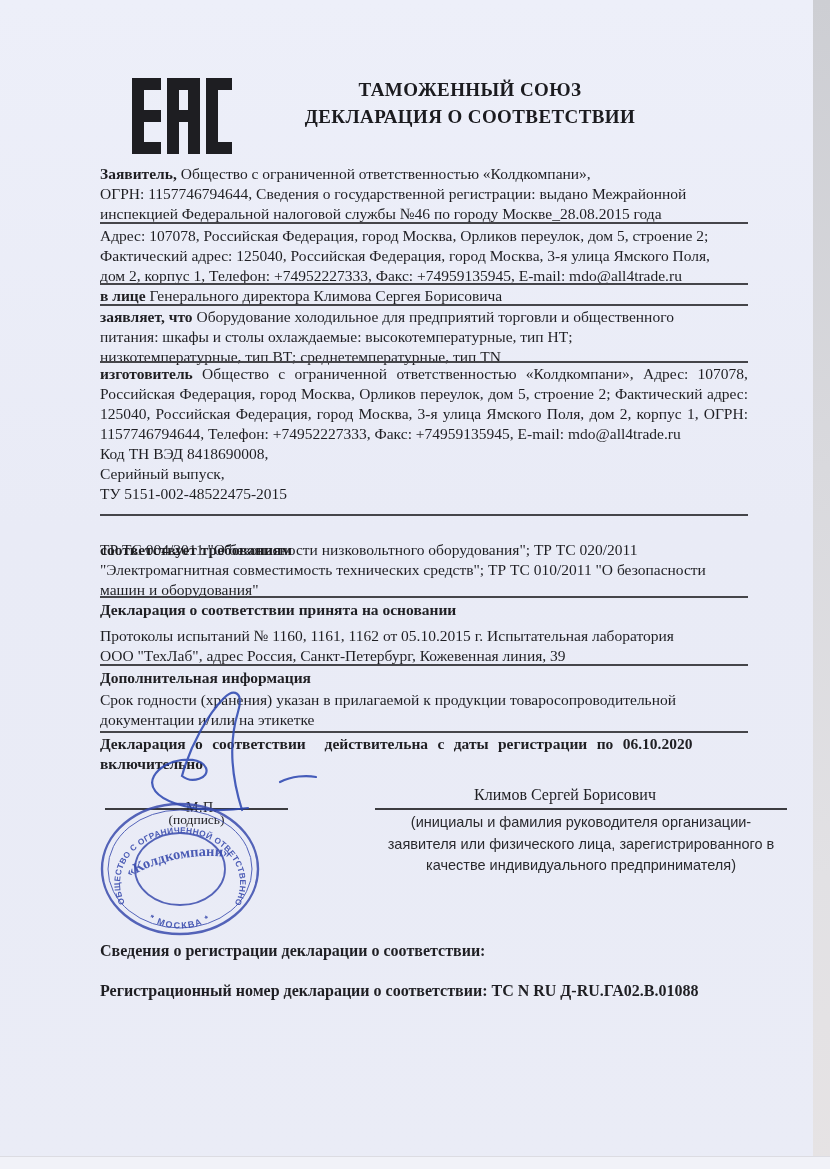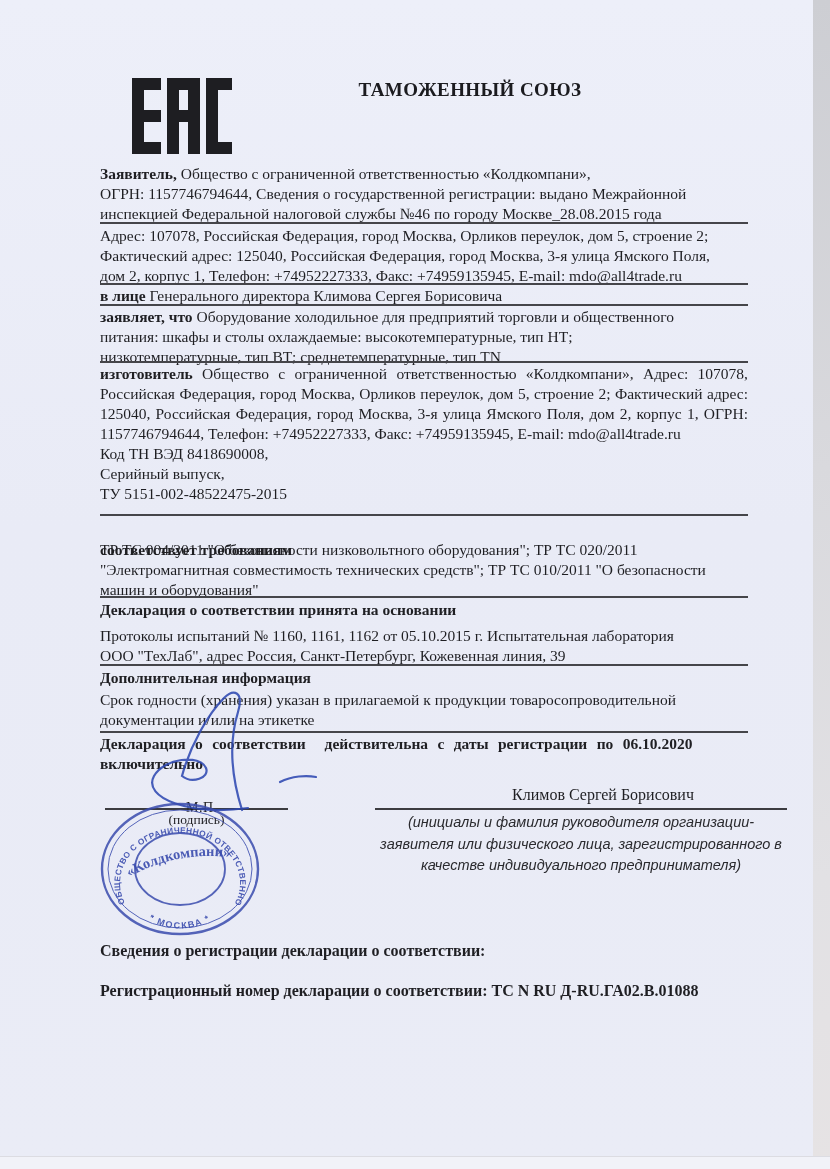--- a/index.html
+++ b/index.html
@@ -16,24 +16,24 @@
   .abs{position:absolute;}
   .txt{left:100px;width:648px;font-size:15.5px;line-height:20px;white-space:pre-wrap;}
   .just{text-align:justify;}
   .hr{left:100px;width:648px;height:2px;background:#45454a;}
   .bold{font-weight:bold;}
   .title{left:235px;top:76px;width:470px;text-align:center;font-weight:bold;
     font-size:19px;line-height:27px;letter-spacing:.4px;color:#1b1b1f;}
   .validity{font-weight:bold;word-spacing:5.5px;}
   .sig-line{height:2px;background:#3c3c40;}
   .caption{font-size:13.5px;text-align:center;}
-  .name-line{left:397px;top:786px;width:412px;text-align:center;font-size:16px;}
+  .name-line{left:359px;top:786px;width:412px;text-align:center;font-size:16px;}
   .note{left:368px;top:812px;width:426px;text-align:center;
     font-family:"Liberation Sans","DejaVu Sans",sans-serif;
-    font-size:14.5px;line-height:21.5px;color:#2a2a2e;white-space:pre-wrap;font-style:italic;}
+    font-size:14.5px;line-height:21.5px;color:#2a2a2e;white-space:pre-wrap;}
   .mp{left:186px;top:800px;font-size:14px;letter-spacing:.5px;}
   .reg{left:100px;width:660px;font-weight:bold;font-size:16px;white-space:pre-wrap;}
   svg text{font-family:"Liberation Sans","DejaVu Sans",sans-serif;}
 </style>
 </head>
 <body>
 
 <div class="page">
 
   <div class="edge-right"></div>
@@ -52,20 +52,21 @@
         <rect x="35" y="32" width="33" height="12"></rect>
         <rect x="74" y="0" width="12" height="76"></rect>
         <rect x="74" y="0" width="26" height="12"></rect>
         <rect x="74" y="64" width="26" height="12"></rect>
       </g>
     </svg>
   </div>
 
   <div class="abs title">
     <div>ТАМОЖЕННЫЙ СОЮЗ</div>
+    <div>ДЕКЛАРАЦИЯ О СООТВЕТСТВИИ</div>
   </div>
 
   <div class="abs txt" style="top:164px;"><b>Заявитель,</b><span> Общество с ограниченной ответственностью «Колдкомпани»,
 ОГРН: 1157746794644, Сведения о государственной регистрации: выдано Межрайонной
 инспекцией Федеральной налоговой службы №46 по городу Москве_28.08.2015 года</span></div>
   <div class="abs hr" style="top:222px;"></div>
 
   <div class="abs txt" style="top:226px;"><span>Адрес: 107078, Российская Федерация, город Москва, Орликов переулок, дом 5, строение 2;
 Фактический адрес: 125040, Российская Федерация, город Москва, 3-я улица Ямского Поля,
 дом 2, корпус 1, Телефон: +74952227333, Факс: +74959135945, E-mail: mdo@all4trade.ru</span></div>

